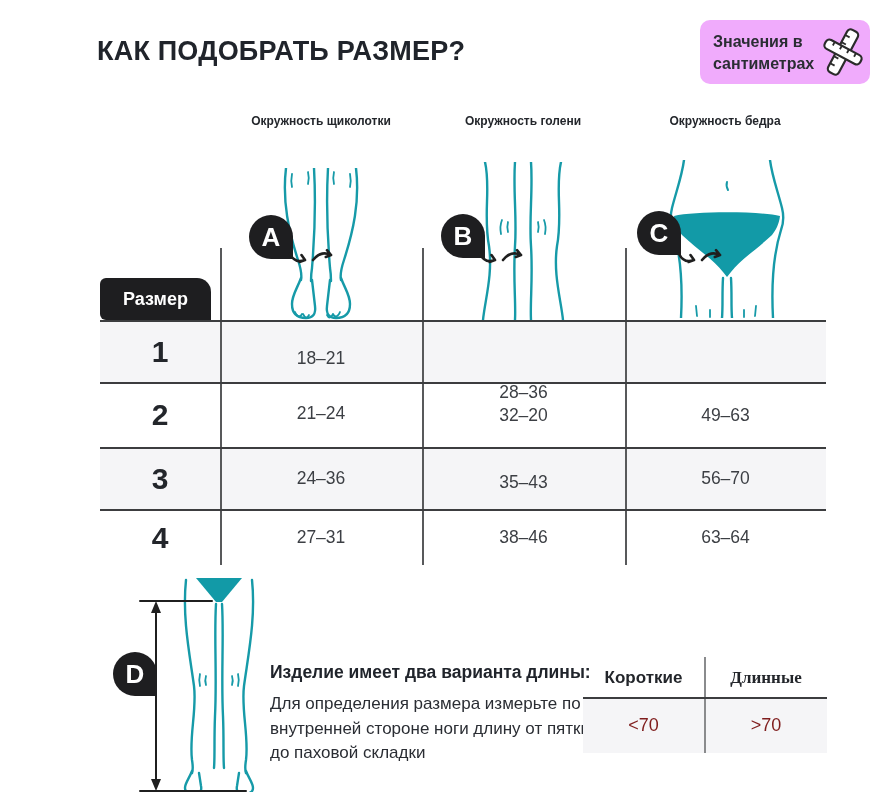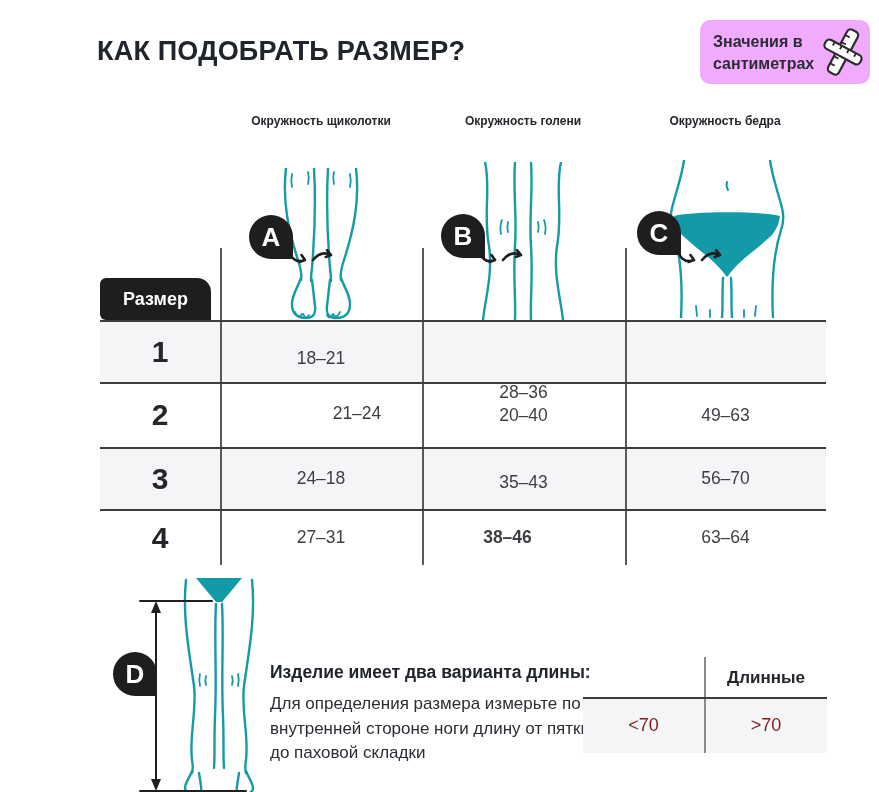--- a/index.html
+++ b/index.html
@@ -152,32 +152,32 @@
 
   <div class="size-header-badge">
     <span>Размер</span>
   </div>
 
   <div class="cell size-num" style="left:100px;top:321px;width:120px;height:61px;">1</div>
   <div class="cell" style="left:220px;top:321px;width:202px;height:74px;">18–21</div>
   <div class="cell" style="left:422px;top:321px;width:203px;height:61px;margin-top:41px;">28–36</div>
 
   <div class="cell size-num" style="left:100px;top:383px;width:120px;height:64px;">2</div>
-  <div class="cell" style="left:220px;top:383px;width:202px;height:60px;padding-left:36px;">21–24</div>
-  <div class="cell" style="left:422px;top:383px;width:203px;height:64px;">20–40</div>
+  <div class="cell" style="left:220px;top:383px;width:202px;height:60px;">21–24</div>
+  <div class="cell" style="left:422px;top:383px;width:203px;height:64px;">32–20</div>
   <div class="cell" style="left:625px;top:383px;width:201px;height:64px;">49–63</div>
 
   <div class="cell size-num" style="left:100px;top:448px;width:120px;height:61px;">3</div>
-  <div class="cell" style="left:220px;top:448px;width:202px;height:61px;">24–18</div>
+  <div class="cell" style="left:220px;top:448px;width:202px;height:61px;">24–36</div>
   <div class="cell" style="left:422px;top:452px;width:203px;height:61px;">35–43</div>
   <div class="cell" style="left:625px;top:448px;width:201px;height:61px;">56–70</div>
 
   <div class="cell size-num" style="left:100px;top:510px;width:120px;height:55px;">4</div>
   <div class="cell" style="left:220px;top:510px;width:202px;height:55px;">27–31</div>
-  <div class="cell" style="left:406px;top:510px;width:203px;height:55px;font-weight:bold;">38–46</div>
+  <div class="cell" style="left:422px;top:510px;width:203px;height:55px;">38–46</div>
   <div class="cell" style="left:625px;top:510px;width:201px;height:55px;">63–64</div>
 
   <svg class="illus" style="left:134px;top:576px;" width="150" height="220" viewBox="0 0 150 220" fill="none" stroke="#169aa8" stroke-width="2.4" stroke-linecap="round">
     <path d="M62,2 L108,2 L88,26 L82,26 Z" fill="#129aa7" stroke="none"></path>
     <path d="M52,4 C48,42 56,80 60,110 C63,134 55,160 58,184 C59,190 59,194 58,197"></path>
     <path d="M58,195 C55,203 51,207 51,212 C51,216.5 55,218 61,218 C66,218 68,215 67,210 L65,197"></path>
     <path d="M82,28 C80,60 83,100 81,140 C80,165 81,180 80,192"></path>
     <path d="M118,4 C122,42 114,80 110,110 C107,134 115,160 112,184 C111,190 111,194 112,197"></path>
     <path d="M112,195 C115,203 119,207 119,212 C119,216.5 115,218 109,218 C104,218 102,215 103,210 L105,197"></path>
     <path d="M88,28 C90,60 87,100 89,140 C90,165 89,180 90,192"></path>
@@ -195,17 +195,18 @@
     <span>D</span>
   </div>
 
   <div class="bottom-heading">Изделие имеет два варианта длины:</div>
   <div class="bottom-body">Для определения размера измерьте по внутренней стороне ноги длину от пятки до паховой складки</div>
 
   <div class="mini-rowbg"></div>
   <div class="mini-vline"></div>
   <div class="mini-hline"></div>
 
-  <div class="mini-cell mini-label" style="left:705px;top:660px;width:122px;height:36px;">Длинные</div>
+  <div class="mini-cell mini-label" style="left:583px;top:660px;width:121px;height:36px;">Короткие</div>
+  <div class="mini-cell mini-label" style="left:705px;top:660px;width:122px;height:36px;font-family:Liberation Serif, serif;">Длинные</div>
   <div class="mini-cell mini-value" style="left:583px;top:698px;width:121px;height:55px;">&lt;70</div>
   <div class="mini-cell mini-value" style="left:705px;top:698px;width:122px;height:55px;">&gt;70</div>
 
 </div>
 
 </body></html>

